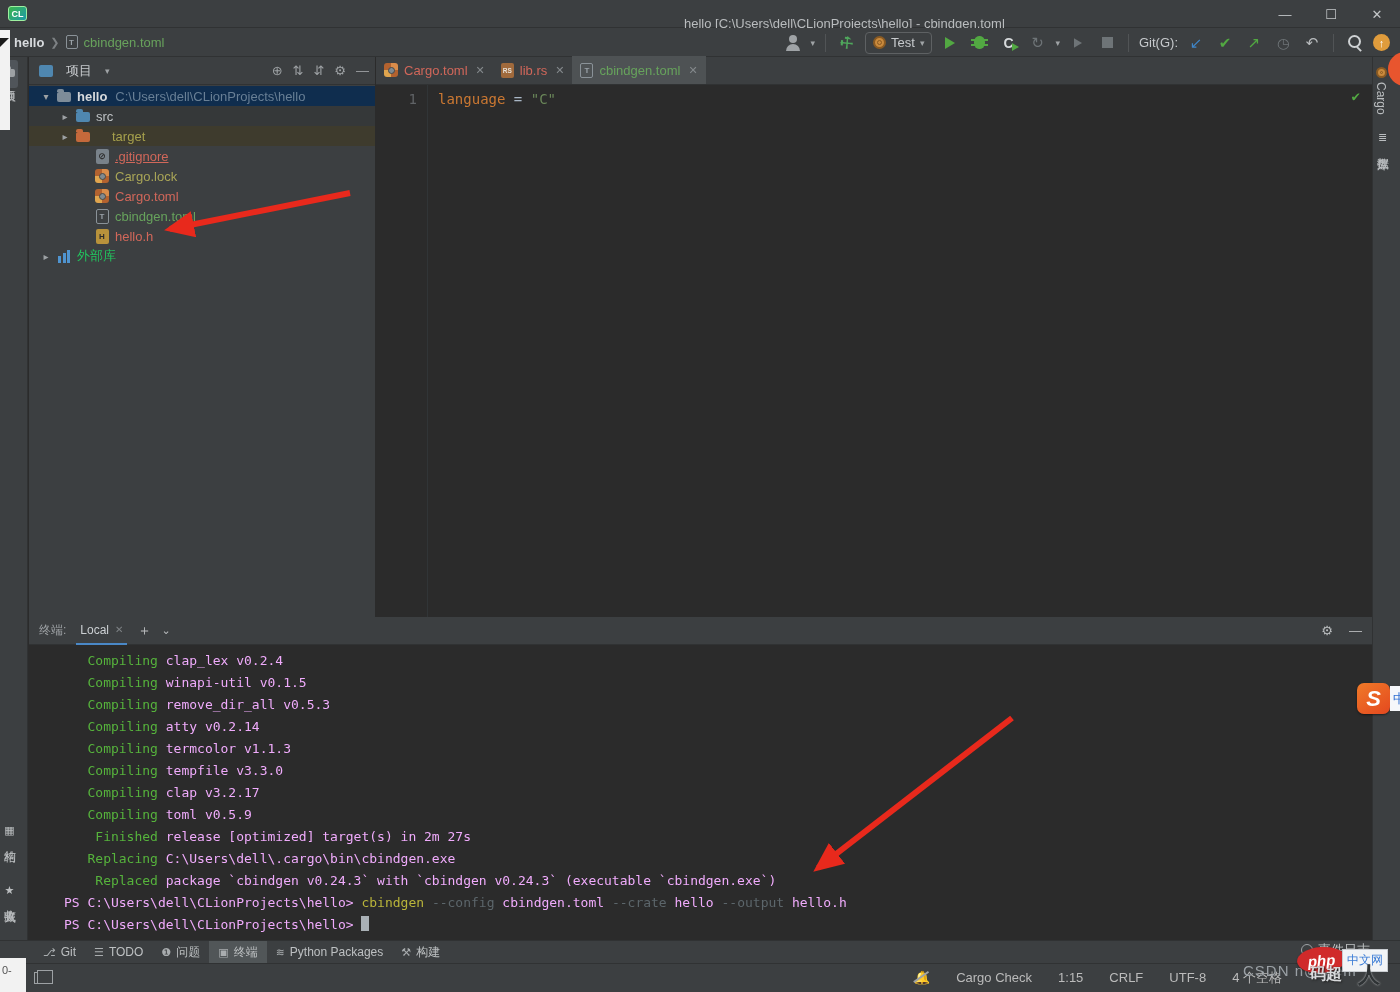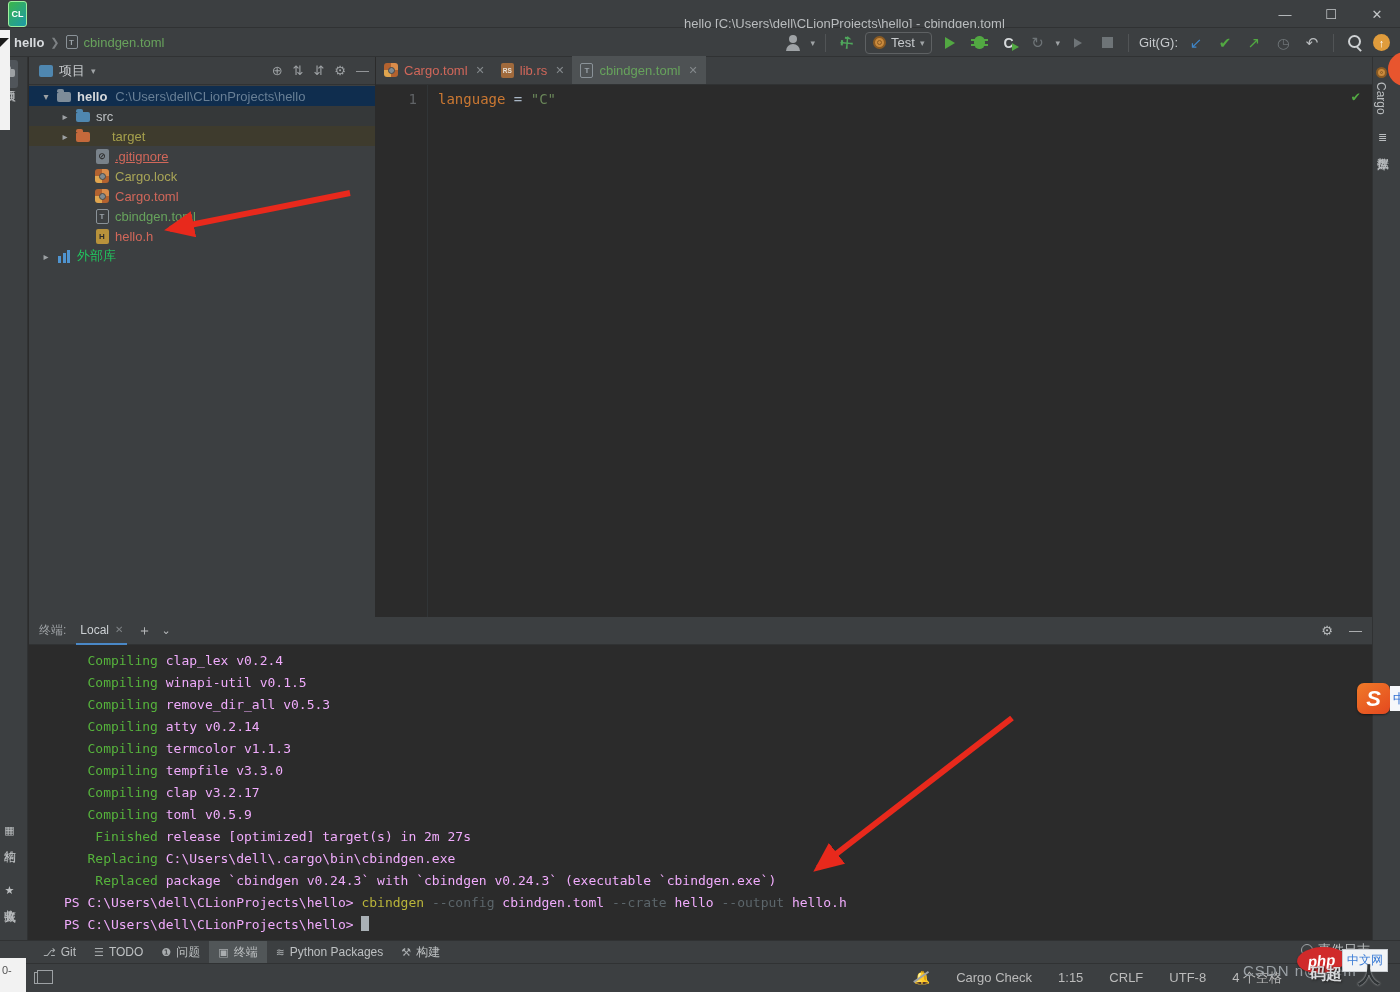--- a/index.html
+++ b/index.html
@@ -6,21 +6,21 @@
   html,body { width:1400px; height:992px; overflow:hidden; }
   body {
     position:relative; background:#2b2b2b; color:#bbbbbb;
     font-family:"Liberation Sans","DejaVu Sans",sans-serif; font-size:13px;
   }
   .abs { position:absolute; }
 
   
   #titlebar { left:0; top:0; width:1400px; height:28px; background:#3c3f41;
     display:flex; align-items:center; border-bottom:1px solid #303233; }
-  #cl-logo { width:19px; height:26px; margin:0 10px 0 8px; border-radius:3px;
+  #cl-logo { width:19px; height:15px; margin:0 10px 0 8px; border-radius:3px;
     background:linear-gradient(135deg,#3bb54a,#1d9aa8); border:1px solid #9ef0a0;
     color:#fff; font-size:9px; font-weight:bold; display:flex; align-items:center; justify-content:center; }
   .menu-item { padding:0 9px; height:28px; display:flex; align-items:center; color:#bbbbbb; cursor:default; }
   #win-title { position:absolute; left:684px; top:0; height:46px; display:flex; align-items:center; color:#b9bcbe; }
   #win-controls { position:absolute; right:0; top:0; height:28px; display:flex; }
   .win-btn { width:46px; height:28px; display:flex; align-items:center; justify-content:center; color:#c3c6c8; font-size:13px; }
 
   
   #navbar { left:0; top:28px; width:1400px; height:29px; background:#3c3f41;
     border-bottom:1px solid #303233; display:flex; align-items:center; }
@@ -61,21 +61,21 @@
   #left-stripe { left:0; top:57px; width:28px; height:883px; background:#3c3f41; border-right:1px solid #303233; }
   #right-stripe { left:1372px; top:57px; width:28px; height:883px; background:#3c3f41; border-left:1px solid #303233; }
   .stripe-tab { writing-mode:vertical-rl; display:flex; align-items:center; gap:4px; color:#babdbf;
     font-size:12px; padding:7px 0; margin:2px 1px; border-radius:3px; }
   .stripe-tab.active { background:#50555a; }
   .stripe-icon { writing-mode:horizontal-tb; font-size:11px; }
 
   
   #project-panel { left:29px; top:57px; width:346px; height:560px; background:#3c3f41; }
   #project-header { height:28px; display:flex; align-items:center; border-bottom:1px solid #303233; padding:0 6px 0 10px; }
-  #project-title { color:#c7cacd; display:flex; align-items:center; gap:6px; }
+  #project-title { color:#c7cacd; display:flex; align-items:center; gap:13px; }
   .ph-icons { margin-left:auto; display:flex; align-items:center; gap:10px; color:#9da1a4; font-size:13px; }
   #tree { padding-top:1px; }
   .trow { height:20px; display:flex; align-items:center; font-size:13px; cursor:default; white-space:nowrap; }
   .trow .chev { width:18px; text-align:center; color:#9da1a4; font-size:10px; flex:none; }
   .trow .ticon { width:18px; display:flex; justify-content:center; flex:none; }
   .trow .tpath { color:#687f95; margin-left:8px; }
   .row-selected { background:#0f2d4e; }
   .row-hover { background:#353839; }
   .row-olive { background:#3e3b2d; }
   .ifolder { display:inline-block; width:14px; height:10px; border-radius:2px; position:relative; margin-top:2px; }

